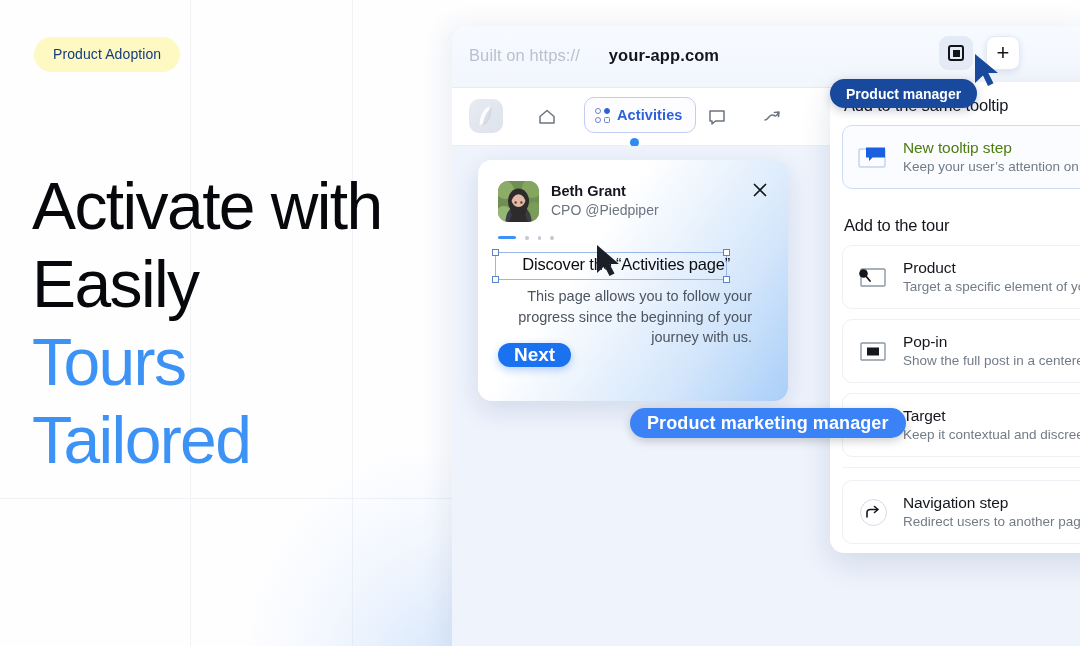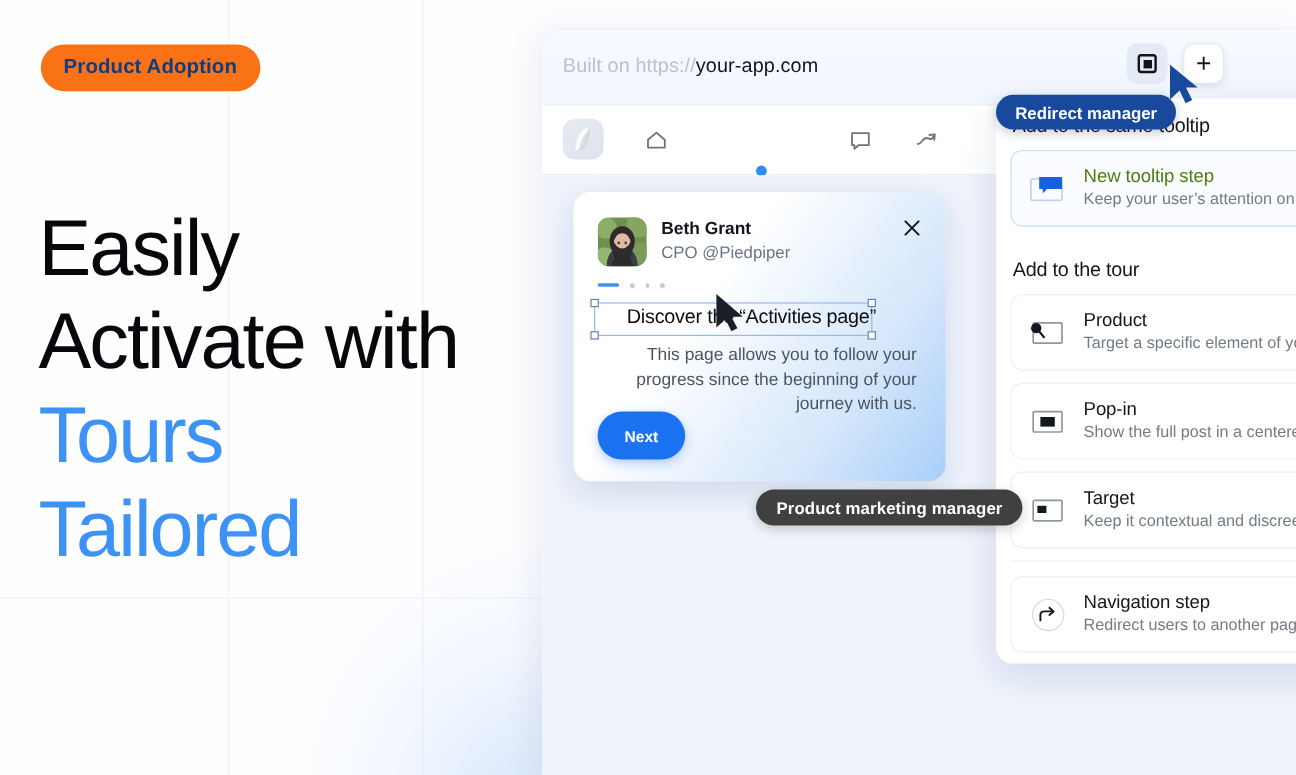--- a/index.html
+++ b/index.html
@@ -21,22 +21,22 @@
   }
   .glow-left-br {
     position: absolute; left: 250px; bottom: -140px; width: 330px; height: 330px;
     background: radial-gradient(ellipse at 60% 70%, rgba(150,192,246,0.40) 0%, rgba(190,216,250,0.18) 45%, rgba(255,255,255,0) 75%);
     pointer-events: none;
   }
 
   
   .pill-tag {
     position: absolute; left: 34px; top: 37px;
-    background: #f97316; color: #123c80;
-    font-size: 17px; font-weight: bold;
+    background: #fef9c3; color: #123c80;
+    font-size: 14px; font-weight: normal;
     padding: 9px 19px 10px 19px; border-radius: 20px;
     letter-spacing: 0.1px;
   }
   .headline {
     position: absolute; left: 32px; top: 168px;
     font-size: 66px; font-weight: normal; line-height: 1.18;
     letter-spacing: -1.6px; color: #07080b;
   }
   .headline .ln { display: block; white-space: nowrap; }
   .headline .accent { color: #3d92f5; }
@@ -52,21 +52,21 @@
   .browser-bar {
     position: relative; height: 62px;
     background: linear-gradient(180deg,#f7faff 0%, #f2f6fd 100%);
     border-bottom: 1px solid #e5ebf5;
   }
   .url {
     position: absolute; left: 17px; top: 20px;
     font-size: 16.5px; letter-spacing: 0.1px;
   }
   .url .dim { color: #b9c1cf; }
-  .url .strong { color: #13161c; font-weight: normal; }
+  .url .strong { color: #13161c; font-weight: bold; margin-left: 29px; }
 
   .winbtn {
     position: absolute; top: 10px; width: 34px; height: 34px; border-radius: 9px;
     display: flex; align-items: center; justify-content: center; cursor: pointer;
   }
   .winbtn.screen { left: 487px; background: #e4ebf7; }
   .winbtn.plus  { left: 534px; background: #ffffff; border: 1px solid #e3eaf6; box-shadow: 0 2px 6px rgba(30,60,120,.12); }
   .sq-outer { width: 16px; height: 16px; border: 2px solid #111417; border-radius: 3px; display:flex; align-items:center; justify-content:center; }
   .sq-inner { width: 7px; height: 7px; background: #111417; }
   .plus-glyph { font-size: 22px; line-height: 1; color: #14171c; font-weight: 300; }
@@ -122,35 +122,35 @@
   .tt-dots { position: absolute; left: 20px; top: 76px; display: flex; align-items: center; gap: 9px; }
   .tt-dots .dash { width: 18px; height: 3px; border-radius: 2px; background: #3d92f5; }
   .tt-dots .dot { width: 3.5px; height: 3.5px; border-radius: 50%; background: #c3cbd6; }
   .tt-title {
     position: absolute; left: 20px; top: 95px; width: 232px;
     font-size: 16.5px; font-weight: normal; color: #0b0d11; letter-spacing: -0.2px; white-space: nowrap;
   }
   .sel-box { position: absolute; left: 17px; top: 92px; width: 232px; height: 28px; border: 1px solid #9ab7ea; }
   .handle { position: absolute; width: 7px; height: 7px; background: #ffffff; border: 1px solid #5b83c8; }
   .tt-desc {
-    position: absolute; left: 16px; top: 126px; width: 270px;
+    position: absolute; left: 4px; top: 126px; width: 270px;
     font-size: 14.5px; line-height: 1.42; color: #4c545f;
   }
   .tt-next {
-    position: absolute; left: 20px; top: 183px; width: 73px; height: 40px; border-radius: 20px;
-    background: #1a72f0; color: #fff; font-size: 13px; font-weight: bold;
+    position: absolute; left: 20px; top: 183px; width: 73px; height: 24px; border-radius: 20px;
+    background: #1a72f0; color: #fff; font-size: 19px; font-weight: bold;
     display: flex; align-items: center; justify-content: center; cursor: pointer;
     box-shadow: 0 3px 9px rgba(26,114,240,0.33);
   }
 
   
   .role-badge {
     position: absolute; left: 178px; top: 262px; height: 30px;
-    background: #404040; color: #ffffff; border-radius: 15px;
-    font-size: 14px; font-weight: bold; letter-spacing: .1px;
+    background: #3b82f6; color: #ffffff; border-radius: 15px;
+    font-size: 18px; font-weight: bold; letter-spacing: .1px;
     display: flex; align-items: center; padding: 0 17px; white-space: nowrap;
     box-shadow: 0 3px 10px rgba(10,14,22,.2); z-index: 40;
   }
   .blue-badge {
     position: absolute; left: 378px; top: 53px; height: 29px;
     background: #18499d; color: #ffffff; border-radius: 15px;
     font-size: 14px; font-weight: bold; display: flex; align-items: center;
     padding: 0 16px; white-space: nowrap; z-index: 60;
     box-shadow: 0 3px 10px rgba(10,30,70,.22);
   }
@@ -188,22 +188,22 @@
 
   <div class="grid-v" style="left:190px"></div>
   <div class="grid-v" style="left:352px"></div>
   <div class="grid-h" style="top:498px"></div>
   <div class="glow-left-br"></div>
   <div class="glow-br"></div>
 
   <div class="pill-tag">Product Adoption</div>
 
   <div class="headline">
+    <span class="ln">Activate with</span>
     <span class="ln">Easily</span>
-    <span class="ln">Activate with</span>
     <span class="ln accent">Tours</span>
     <span class="ln accent">Tailored</span>
   </div>
 
   <div id="appwin">
 
     <div class="browser-bar">
       <div class="url">
         <span class="dim">Built on https://</span><span class="strong">your-app.com</span>
       </div>
@@ -226,20 +226,29 @@
           <path d="M23 8.5 C17.5 12.5 14.5 18.5 13.5 27 C20 24 22.5 18 23 8.5 Z" fill="#cdd4de" opacity="0.7"></path>
         </svg>
       </div>
 
       <div class="nav-icon nav-home">
         <svg width="22" height="22" viewBox="0 0 22 22" aria-hidden="true">
           <path d="M4 10.5 L11 4.5 L18 10.5 L18 17 L4 17 Z" fill="none" stroke="#6c7480" stroke-width="1.5" stroke-linejoin="round"></path>
         </svg>
       </div>
 
+      <div class="nav-pill">
+        <span class="grid-icon">
+          <span class="gi"></span>
+            <span class="gi on"></span>
+          <span class="gi"></span>
+            <span class="gi sq"></span>
+        </span>
+        <span class="lbl">Activities</span>
+      </div>
 
       <div class="nav-icon nav-chat">
         <svg width="22" height="22" viewBox="0 0 22 22" aria-hidden="true">
           <path d="M4 5 H18 V15 H9.5 L6 18 V15 H4 Z" fill="none" stroke="#6c7480" stroke-width="1.5" stroke-linejoin="round"></path>
         </svg>
       </div>
 
       <div class="nav-icon nav-trend">
         <svg width="24" height="22" viewBox="0 0 24 22" aria-hidden="true">
           <path d="M3 14 C6 14 7 9 10 9 C13 9 13.5 12 16 7.5" fill="none" stroke="#6c7480" stroke-width="1.6" stroke-linecap="round"></path>
@@ -381,21 +390,21 @@
           </svg>
         </span>
       </span>
       <span class="dd-txt">
         <span class="dd-title">Navigation step</span>
         <span class="dd-sub">Redirect users to another page</span>
       </span>
     </div>
   </div>
 
-  <div class="blue-badge" style="left:830px; top:79px;">Redirect manager</div>
+  <div class="blue-badge" style="left:830px; top:79px;">Product manager</div>
 
   <div class="cursor" style="left:972px; top:52px;">
     <svg width="30" height="36" viewBox="0 0 30 36" aria-hidden="true">
       <path d="M3 2 L3 31 L11 23.5 L16 34 L21.5 31.3 L16.3 21 L26 21 Z" fill="#18499d"></path>
     </svg>
   </div>
 
 </div>
 
 </body></html>

